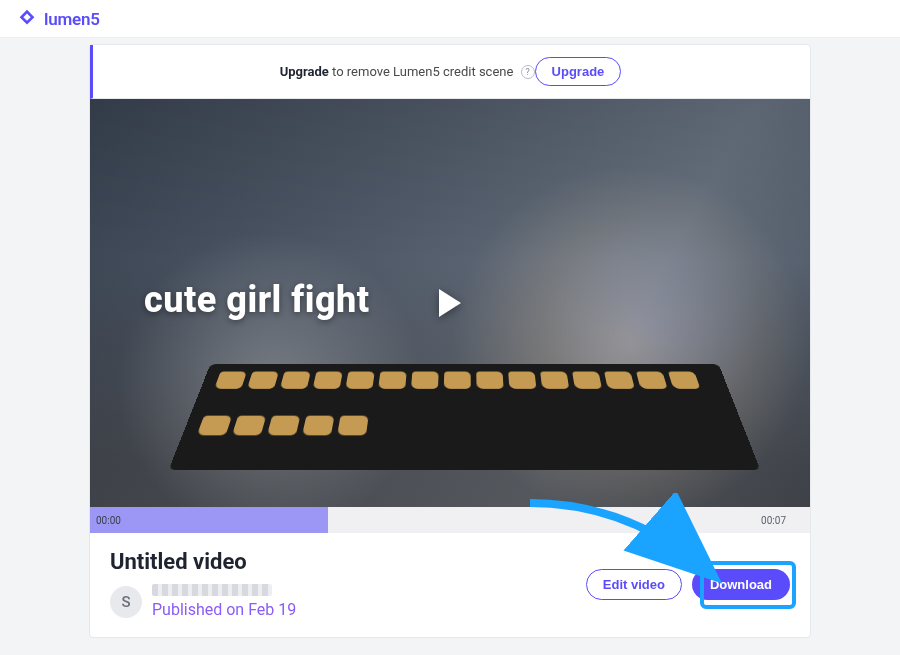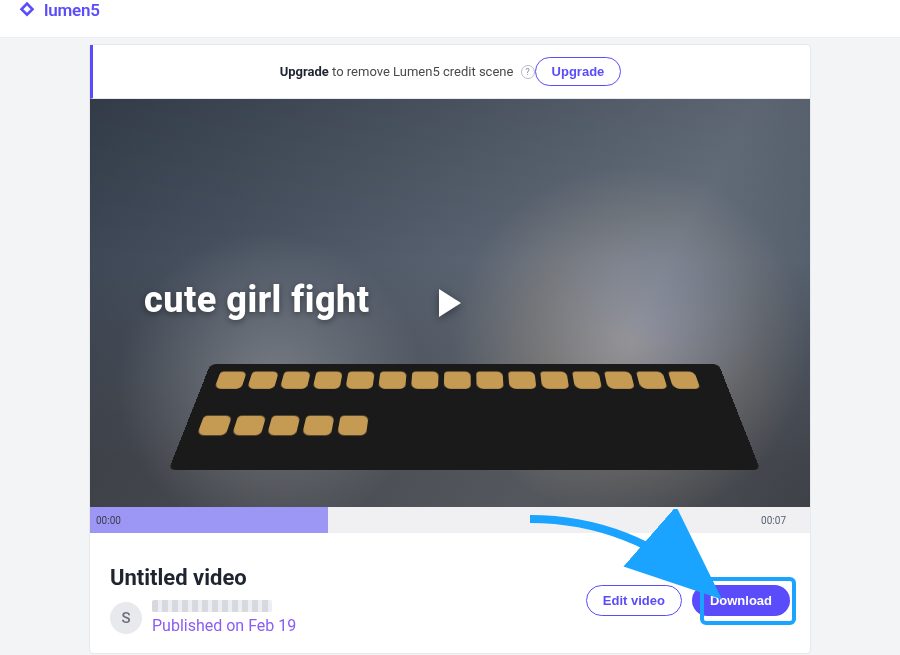--- a/index.html
+++ b/index.html
@@ -7,20 +7,21 @@
     font-family: -apple-system, BlinkMacSystemFont, "Segoe UI", Roboto, Helvetica, Arial, sans-serif;
     background: #f3f4f6;
     width: 900px;
     height: 655px;
     overflow: hidden;
   }
   .topbar {
     background: #fff;
     height: 38px;
     display: flex;
+    align-items: center;
     padding: 0 16px;
     border-bottom: 1px solid #eceff3;
   }
   .logo-text {
     color: #5b4cfb;
     font-weight: 600;
     font-size: 17px;
     margin-left: 6px;
     letter-spacing: -0.2px;
   }
@@ -144,21 +145,21 @@
   }
   .progress-fill {
     position: absolute;
     left: 0; top: 0; bottom: 0;
     width: 33%;
     background: #9c96f5;
   }
   .time-left { position: relative; margin-left: 6px; z-index: 1; color: #3a3f4c;}
   .time-right { position: absolute; right: 24px; z-index: 1;}
   .meta-row {
-    padding: 32px 20px 18px;
+    padding: 16px 20px 18px;
     display: flex;
     align-items: center;
     justify-content: space-between;
   }
   .meta-left { display: flex; flex-direction: column; gap: 10px;}
   .video-title {
     font-size: 22px;
     font-weight: 700;
     color: #1f2430;
   }

